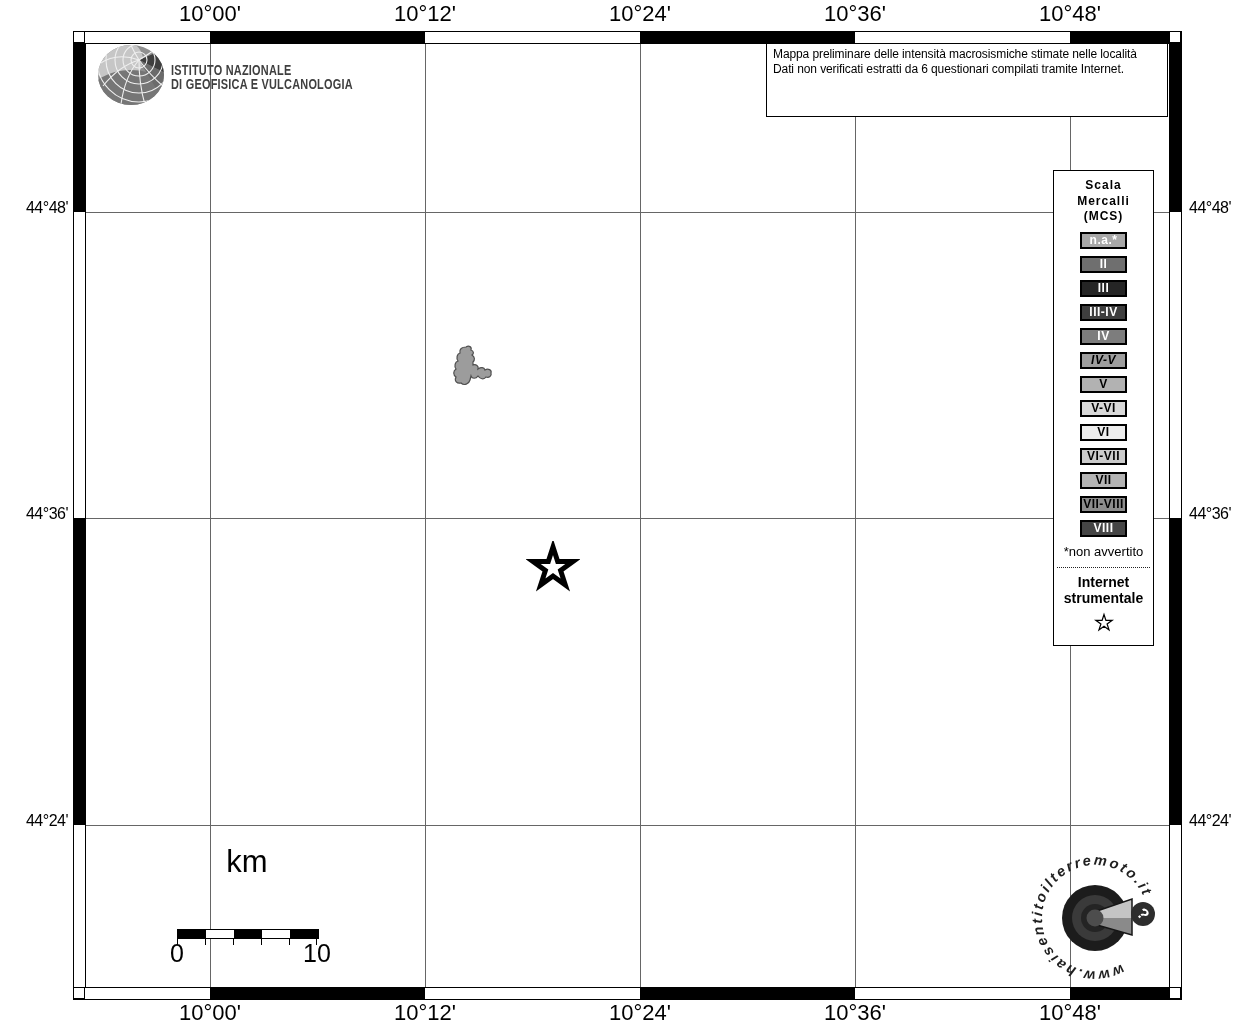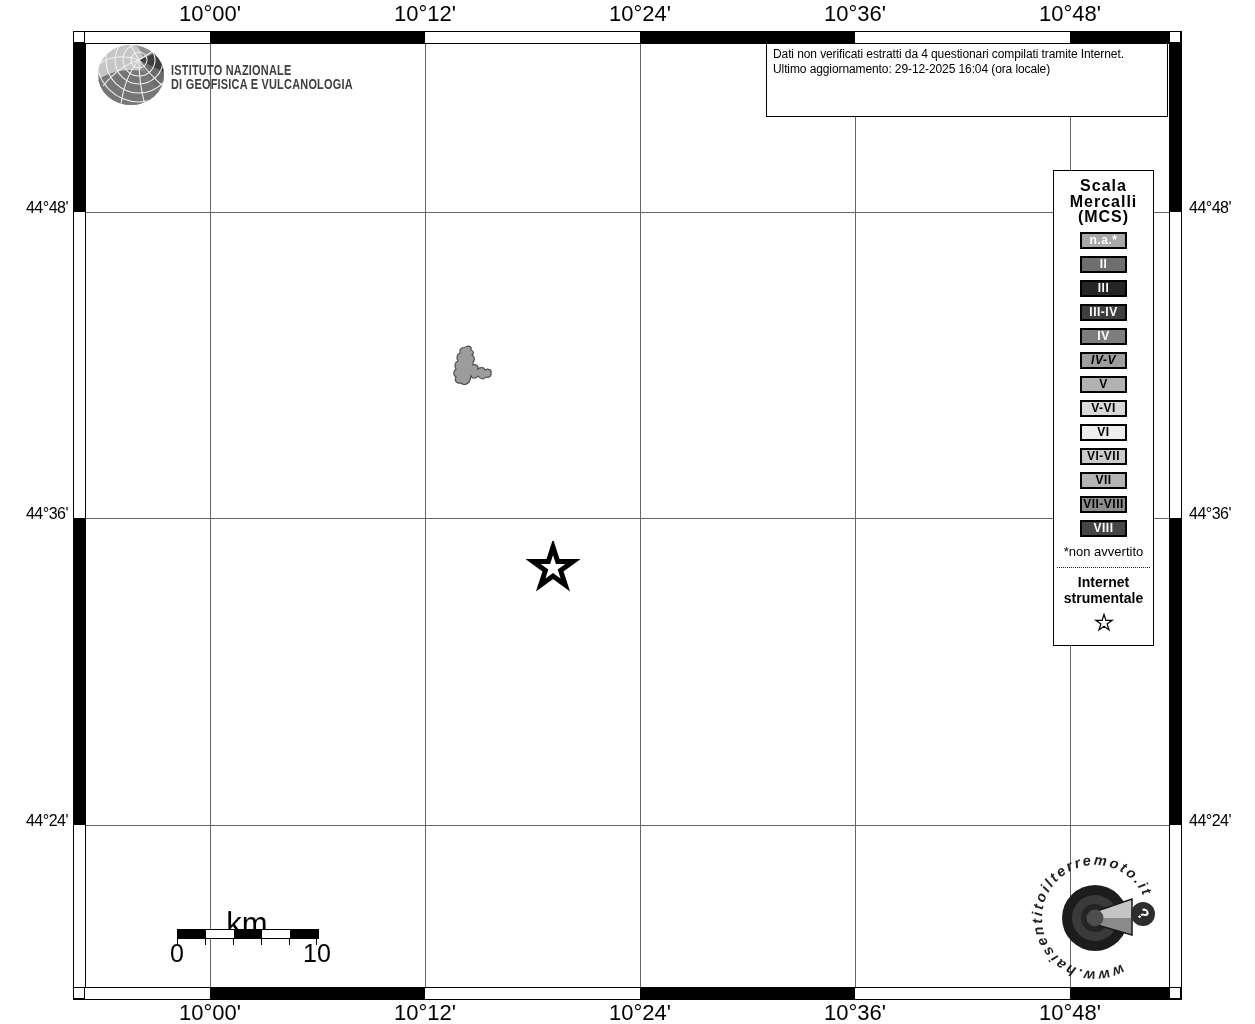--- a/index.html
+++ b/index.html
@@ -25,31 +25,31 @@
              line-height:14px;transform:scaleX(.78);transform-origin:left top;white-space:nowrap;letter-spacing:.3px;}
 
   
   .info-box{position:absolute;left:766px;top:43px;width:388px;height:66px;border:1px solid #000;
             background:#fff;padding:3px 6px;box-sizing:content-box;font-size:12px;line-height:15.2px;
             letter-spacing:-0.1px;white-space:nowrap;overflow:hidden;z-index:5;}
 
   
   .legend{position:absolute;left:1053px;top:170px;width:99px;height:474px;border:1px solid #000;
           background:#fff;z-index:5;text-align:center;}
-  .legend-title{margin-top:7px;font-size:16px;font-weight:700;line-height:15.5px;letter-spacing:1px;}
+  .legend-title{margin-top:7px;font-size:12px;font-weight:700;line-height:15.5px;letter-spacing:1px;}
   .legend-items{margin-top:7px;}
   .legend-item{width:47px;height:17px;margin:0 auto 7px auto;border:2px solid #000;box-sizing:border-box;
                font-size:12px;font-weight:700;line-height:13px;letter-spacing:.5px;}
   .legend-foot{margin-top:4px;font-size:13px;}
   .legend-divider{border-top:1.5px dotted #222;margin:8px 3px 6px 3px;}
   .legend-epi{font-size:14px;font-weight:700;line-height:16.5px;}
   .legend-star{margin-top:5px;}
 
   
-  .km-label{position:absolute;left:195px;top:906px;width:104px;text-align:center;font-size:31px;}
+  .km-label{position:absolute;left:195px;top:844px;width:104px;text-align:center;font-size:31px;}
   .scalebar{position:absolute;left:177px;top:929px;width:140px;height:8px;border:1px solid #000;display:flex;}
   .scalebar div{height:8px;width:28px;}
   .sb-b{background:#000;} .sb-w{background:#fff;}
   .sb-tick{position:absolute;top:938px;width:1px;height:7px;background:#000;}
   .sb-num{position:absolute;top:939px;font-size:25px;text-align:center;}
 
   .abs{position:absolute;}
   svg text{font-family:"Liberation Sans",sans-serif;}
 </style>
 </head>
@@ -135,22 +135,22 @@
         <path d="M42,16 Q36,6 34,1"></path>
       </g>
     </g>
   </svg>
   <div class="ingv-text">
     <div>ISTITUTO NAZIONALE</div>
     <div>DI GEOFISICA E VULCANOLOGIA</div>
   </div>
 
   <div class="info-box">
-    <div>Dati non verificati estratti da 4 questionari compilati tramite Internet.</div>
-    <div>Ultimo aggiornamento: 29-12-2025 16:04 (ora locale)</div>
+    <div>Mappa preliminare delle intensità macrosismiche stimate nelle località</div>
+    <div>Dati non verificati estratti da 6 questionari compilati tramite Internet.</div>
   </div>
 
   <svg class="abs" style="left:452px;top:344px;" width="44" height="46" viewBox="0 0 44 46">
     <path d="M14,3 C17,1 20,3 19,6 C22,7 22,10 20,11 C23,13 23,16 21,18 L21,21 C24,20 27,22 26,25
              C29,23 32,23 33,26 C36,24 40,26 39,29 C40,32 37,34 34,33 C32,36 28,35 26,32
              C24,35 20,35 19,32 L18,36 C17,40 12,42 9,39 C5,40 2,37 4,33 C1,31 1,27 4,25
              C2,22 3,18 6,17 C4,14 5,10 8,9 C7,5 10,3 14,3 Z" fill="#9c9c9c" stroke="#4f4f4f" stroke-width="1.2" style="fill: rgb(156, 156, 156);"></path>
   </svg>
 
   <svg class="abs" style="left:526px;top:541px;" width="54" height="54" viewBox="-27 -27 54 54">

